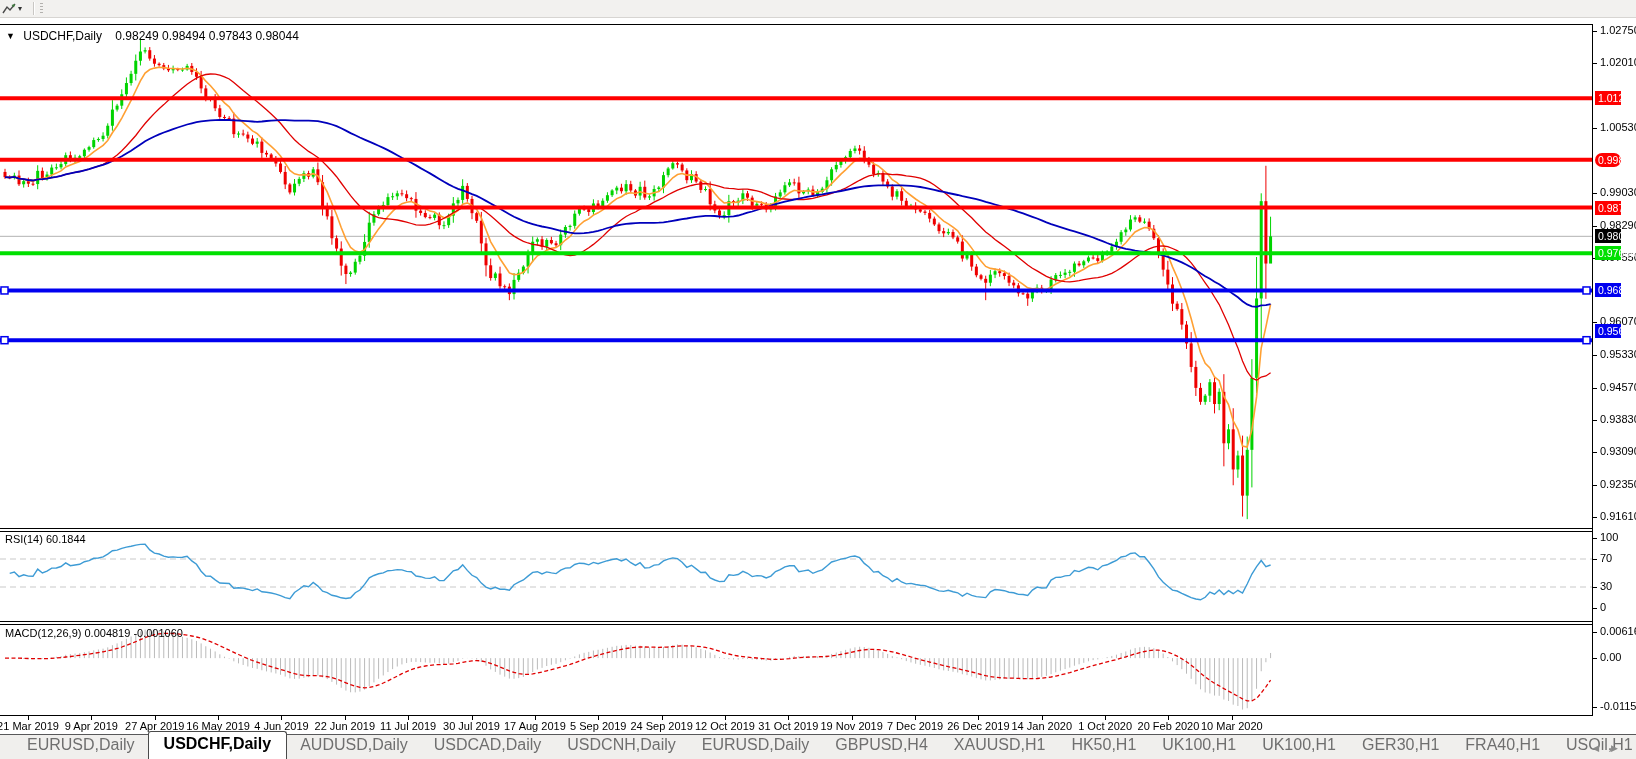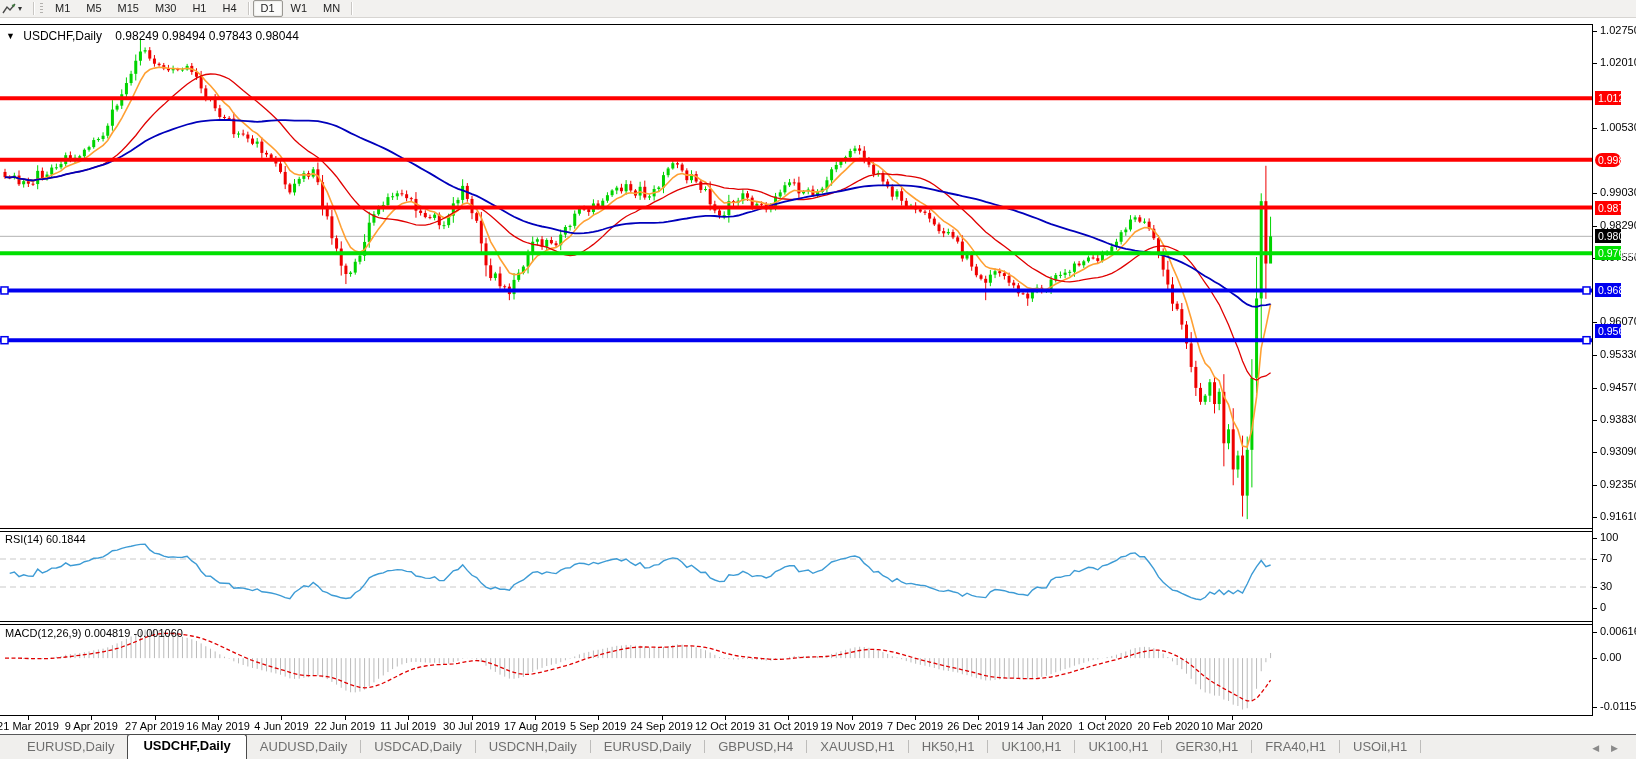--- a/index.html
+++ b/index.html
@@ -28,54 +28,41 @@
   .tick-lbl{position:absolute;left:7px;font-size:11px;color:#000;white-space:nowrap;}
   .px-box{position:absolute;left:2px;width:26px;height:14px;line-height:14px;font-size:10.5px;
           color:#fff;padding-left:3px;box-sizing:border-box;z-index:5;}
   
   #date-axis{position:absolute;left:0;top:716px;width:1592px;height:18px;background:#fff;}
   .d-tick{position:absolute;top:0;width:1px;height:4px;background:#000;}
   .d-lbl{position:absolute;top:4px;font-size:11px;color:#000;white-space:nowrap;transform:translateX(-50%);}
   
   #tabbar{position:absolute;left:0;top:734px;width:1636px;height:25px;background:#f0efed;
           border-top:1px solid #58585a;display:flex;align-items:flex-end;padding-left:14px;box-sizing:border-box;}
-  .tab{font-size:13px;color:#6f6f6f;padding:3px 13px 5px 13px;cursor:pointer;white-space:nowrap;}
+  .tab{font-size:16px;color:#6f6f6f;padding:3px 13px 5px 13px;cursor:pointer;white-space:nowrap;}
   .tab.active{background:#fff;color:#000;font-weight:bold;border:1px solid #4a4a4a;border-bottom:none;
               border-radius:3px 3px 0 0;padding:3px 15px 6px 15px;margin-top:-2px;}
   .tab-sep{width:1px;height:13px;background:#bdbcba;margin:0 0 6px 0;}
   .tab-scroll{position:absolute;right:6px;bottom:6px;font-size:9px;color:#8a8a8a;letter-spacing:12px;cursor:pointer;}
 </style>
 </head>
 <body>
 
 <div id="app">
 
   <div class="toolbar">
     <span class="tb-icon">
       <svg width="14" height="12" viewBox="0 0 14 12">
         <polyline points="1,10 5,4 8,7 13,1" fill="none" stroke="#4a4a4a" stroke-width="1.4"></polyline>
         <polygon points="13,1 9.5,2 12,4.5" fill="#3a7a3a"></polygon>
       </svg>
     </span>
     <span class="tb-caret">▾</span>
     <span class="tb-sep"></span>
     <span class="tb-grip"></span>
-    <span id="tf-buttons" style="display:flex;align-items:center;">
-        <span class="tf-btn">M1</span>
-        <span class="tf-btn">M5</span>
-        <span class="tf-btn">M15</span>
-        <span class="tf-btn">M30</span>
-        <span class="tf-btn">H1</span>
-        <span class="tf-btn">H4</span>
-        <span class="tb-sep"></span>
-        <span class="tf-btn active">D1</span>
-        <span class="tf-btn">W1</span>
-        <span class="tf-btn">MN</span>
-        <span class="tb-sep"></span>
-      </span>
   </div>
 
   <div class="hborder" style="top:24px"></div>
   <div class="hborder" style="top:528px"></div>
   <div class="hborder" style="top:531px"></div>
   <div class="hborder" style="top:621px"></div>
   <div class="hborder" style="top:624px"></div>
   <div class="hborder" style="top:715px"></div>
 
   <div class="chart-title">

